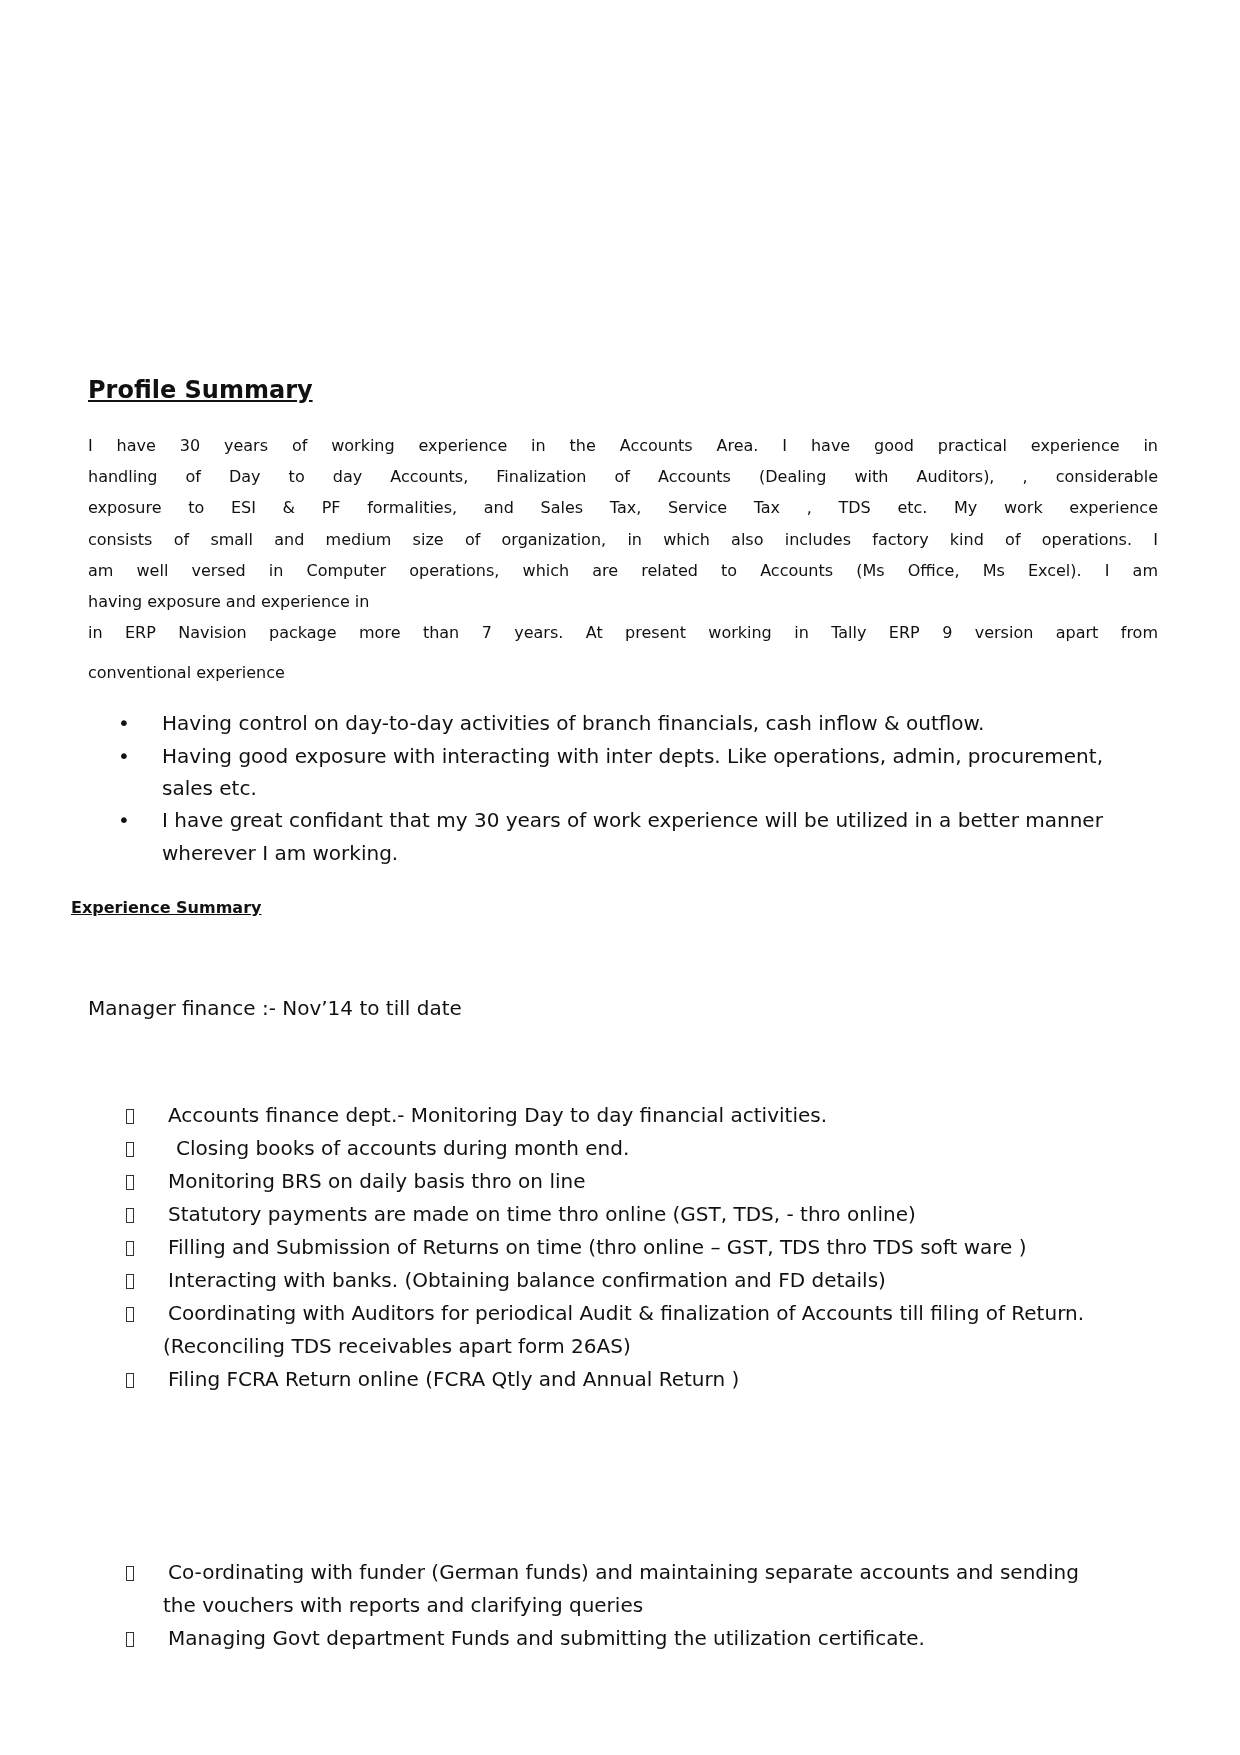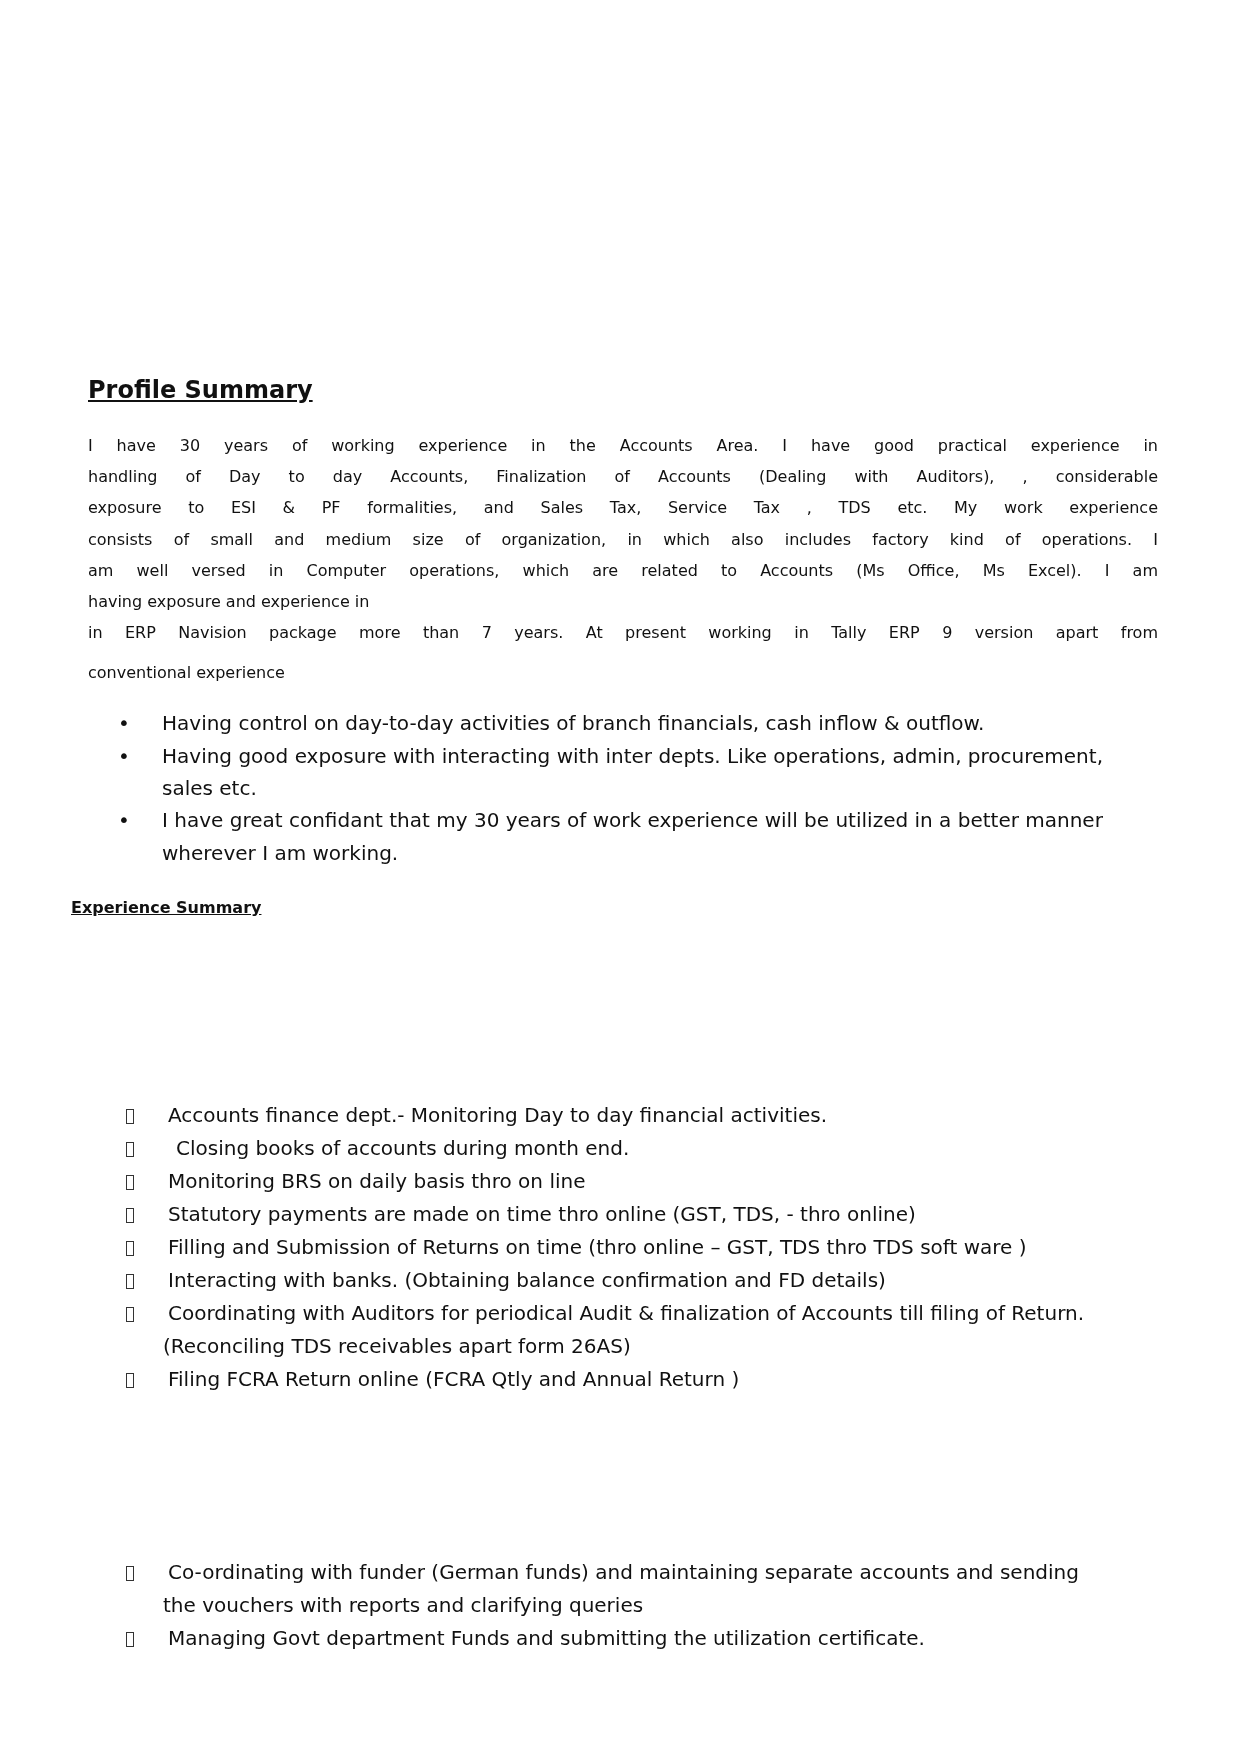--- a/index.html
+++ b/index.html
@@ -51,20 +51,21 @@
     <div class="bullet-row" style="top:808px;">
       <span class="dot">•</span>
       <span class="btxt" style="left:162px;">I have great confidant that my 30 years of work experience will be utilized in a better manner</span>
     </div>
     <div class="bullet-row" style="top:841px;">
       <span class="btxt" style="left:162px;">wherever I am working.</span>
     </div>
   </div>
 
   <div class="abs h2">Experience Summary</div>
+  <div class="line" style="top:996px;">Manager finance   :-  Nov’14 to till date</div>
 
   <div>
     <div class="bullet-row" style="top:1103px;">
       <span class="sq"></span>
       <span class="btxt" style="left:168px;">Accounts finance dept.- Monitoring Day to day financial activities.</span>
     </div>
     <div class="bullet-row" style="top:1136px;">
       <span class="sq"></span>
       <span class="btxt" style="left:168px;margin-left:8px;">Closing books of accounts during month end.</span>
     </div>

